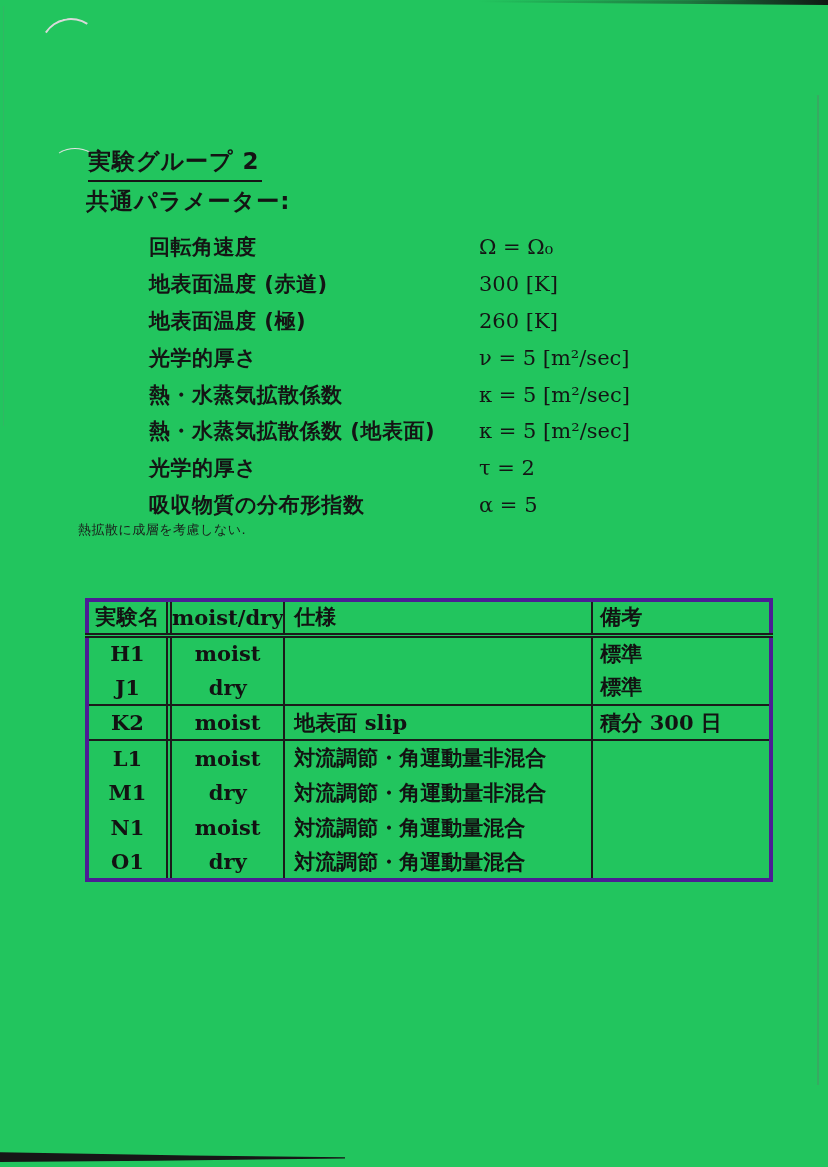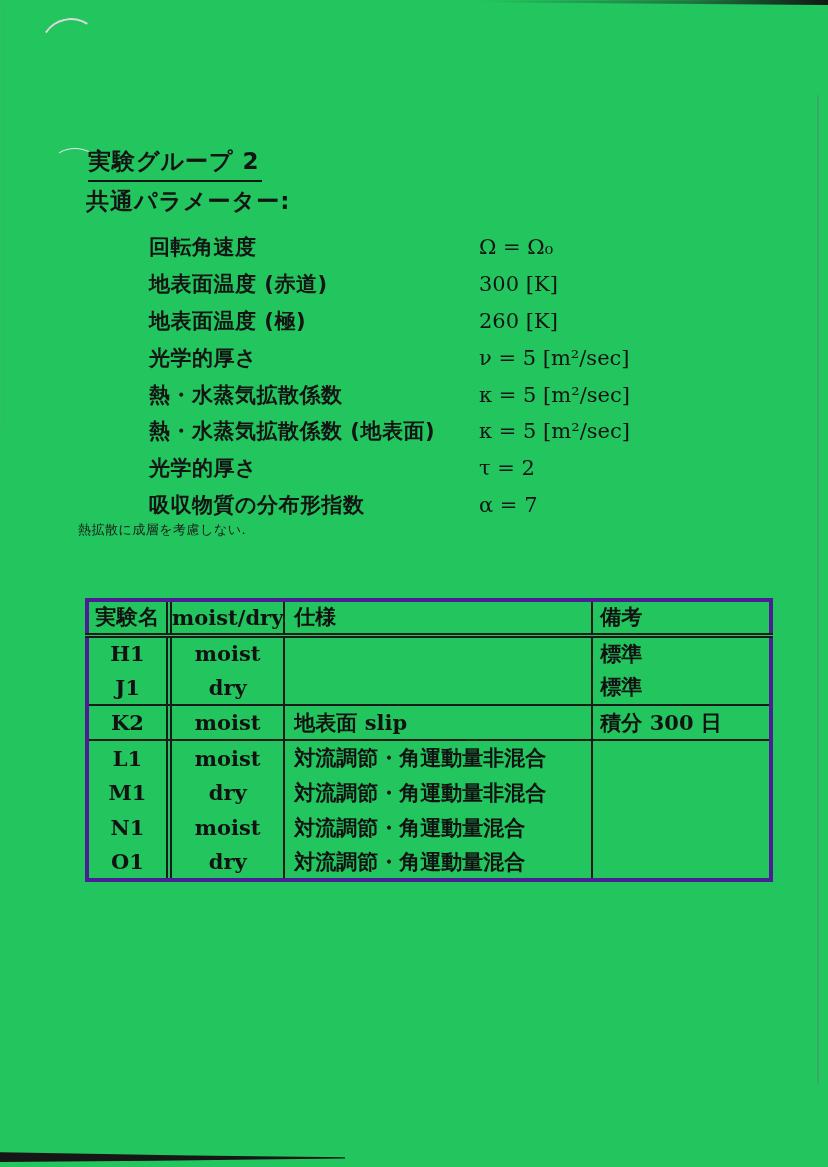--- a/index.html
+++ b/index.html
@@ -143,21 +143,21 @@
     <div class="param-row">
       <span class="param-label">熱・水蒸気拡散係数 (地表面)</span>
       <span class="param-value">κ = 5 [m²/sec]</span>
     </div>
     <div class="param-row">
       <span class="param-label">光学的厚さ</span>
       <span class="param-value">τ = 2</span>
     </div>
     <div class="param-row">
       <span class="param-label">吸収物質の分布形指数</span>
-      <span class="param-value">α = 7</span>
+      <span class="param-value">α = 5</span>
     </div>
   </div>
 
   <div class="note">熱拡散に成層を考慮しない.</div>
 
   <table class="experiments">
     <colgroup>
       <col class="c-name">
         <col class="c-dbl">
         <col class="c-md">

